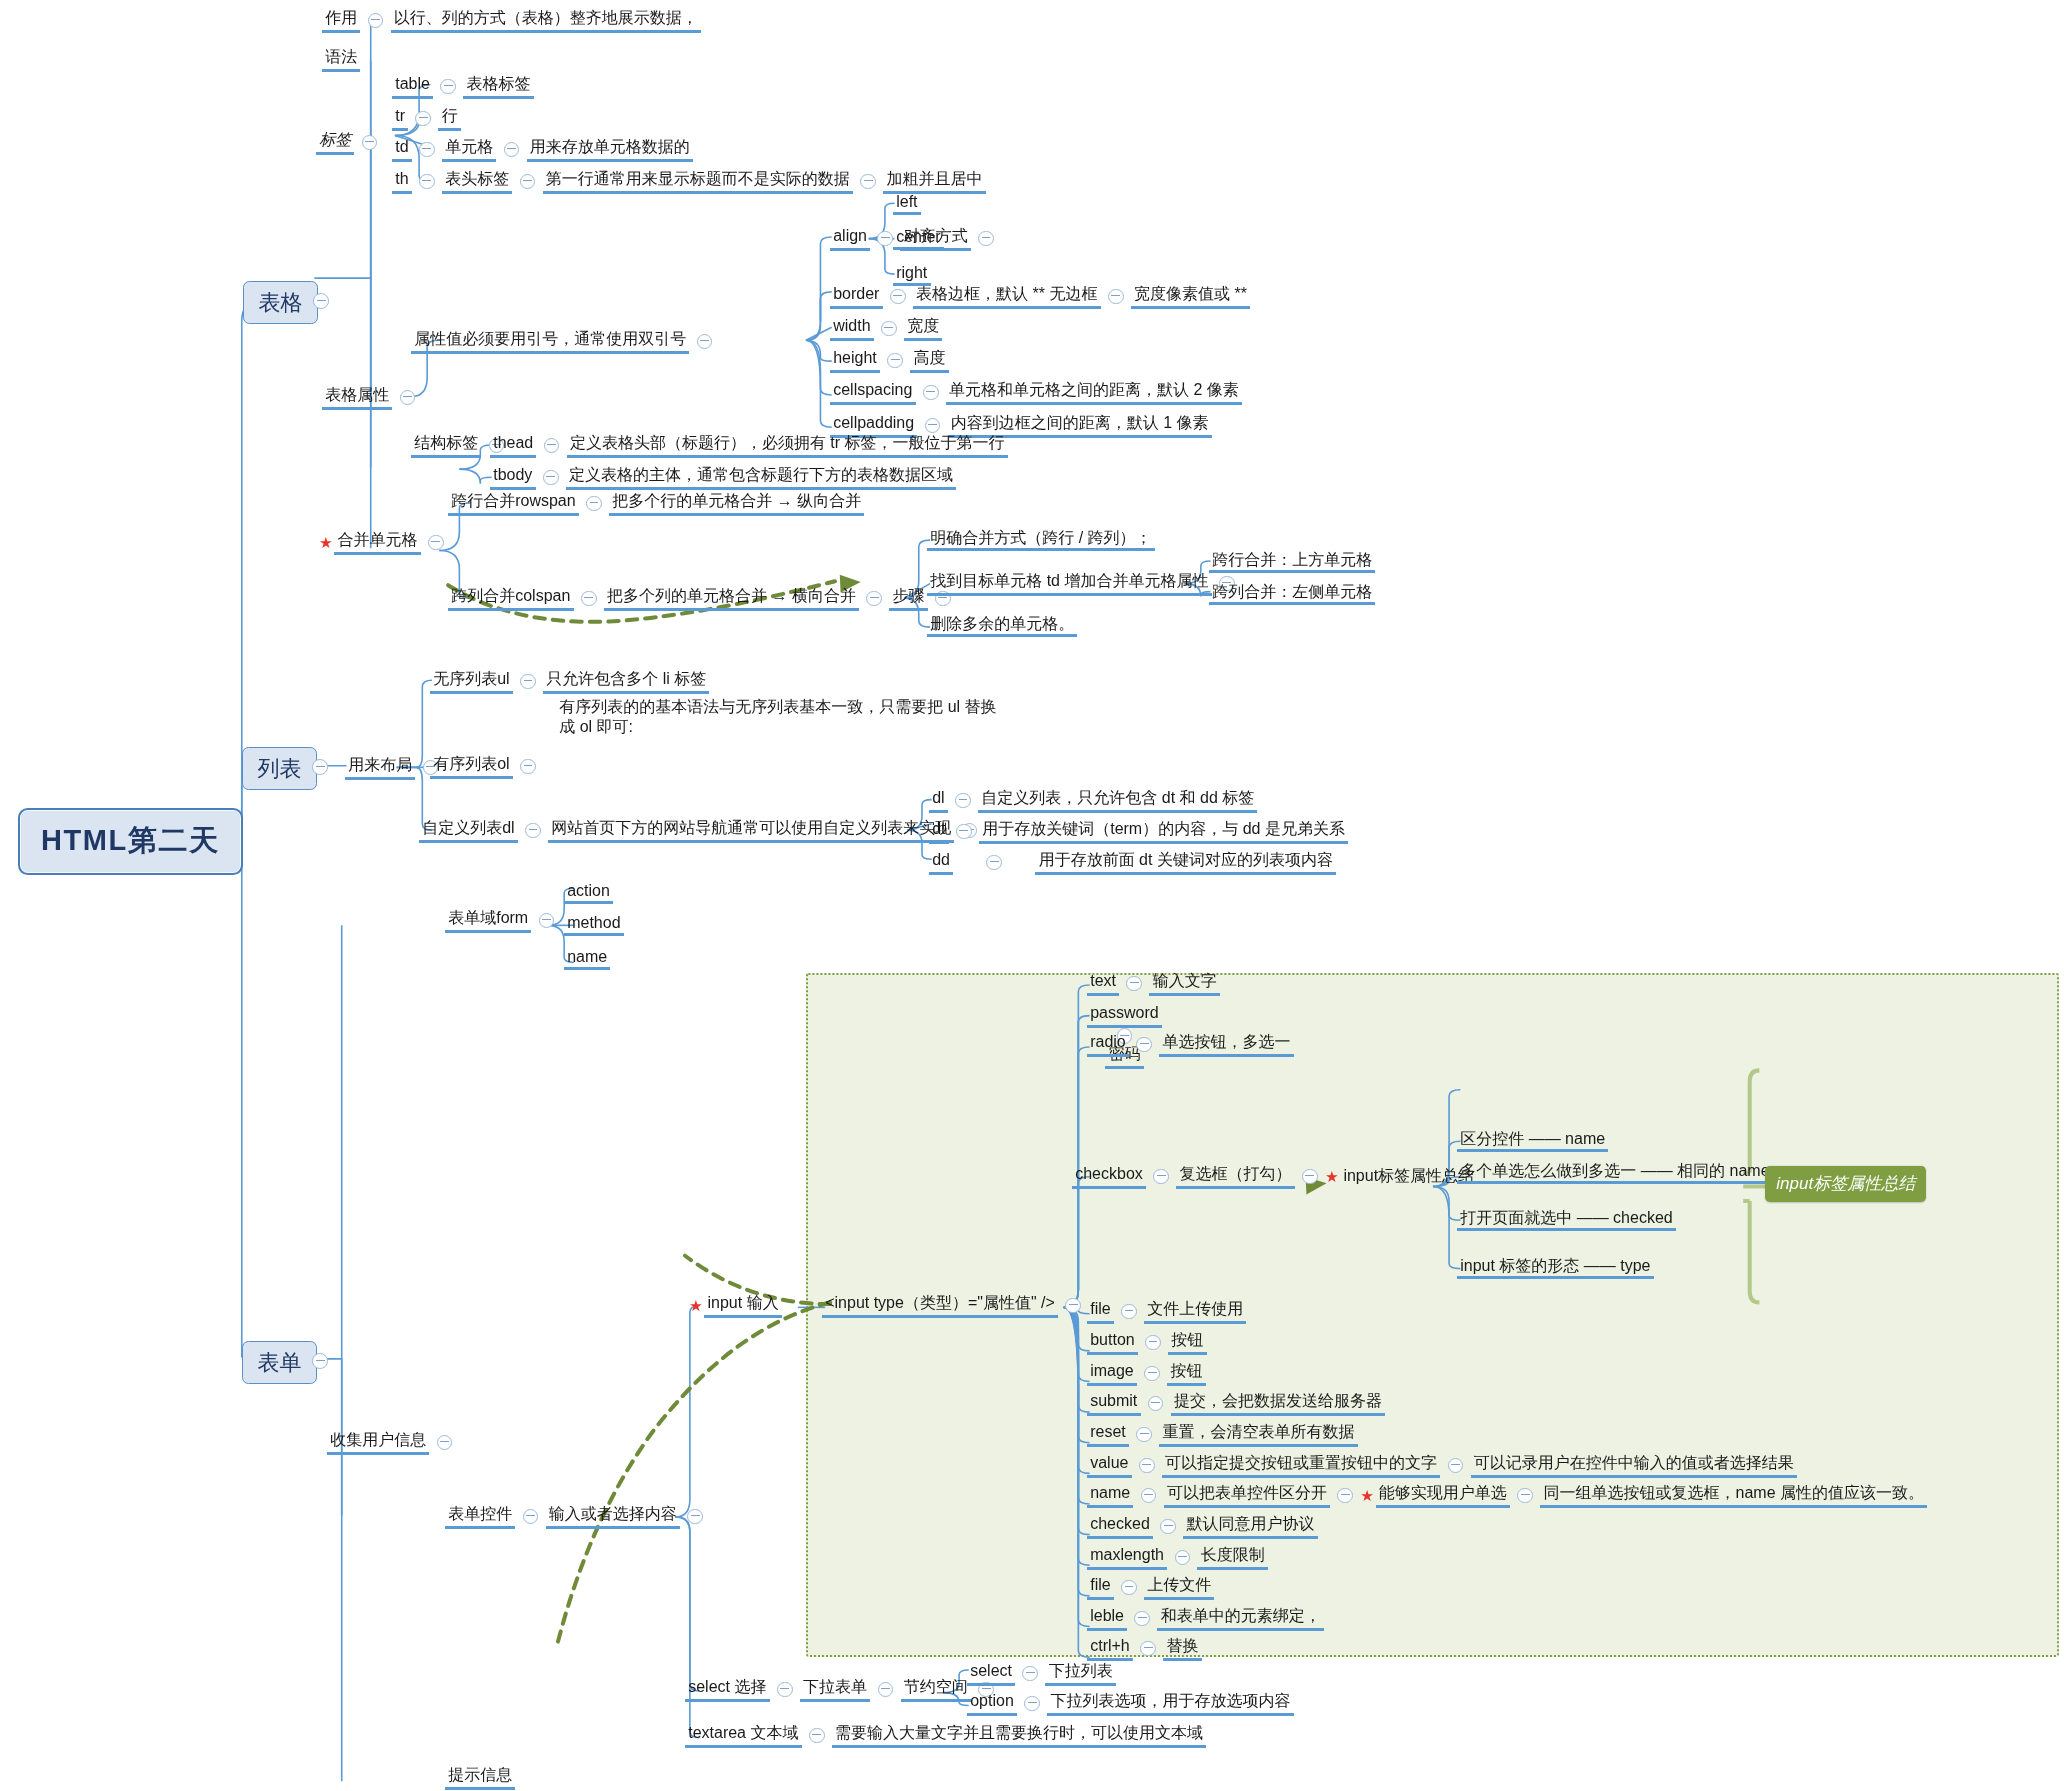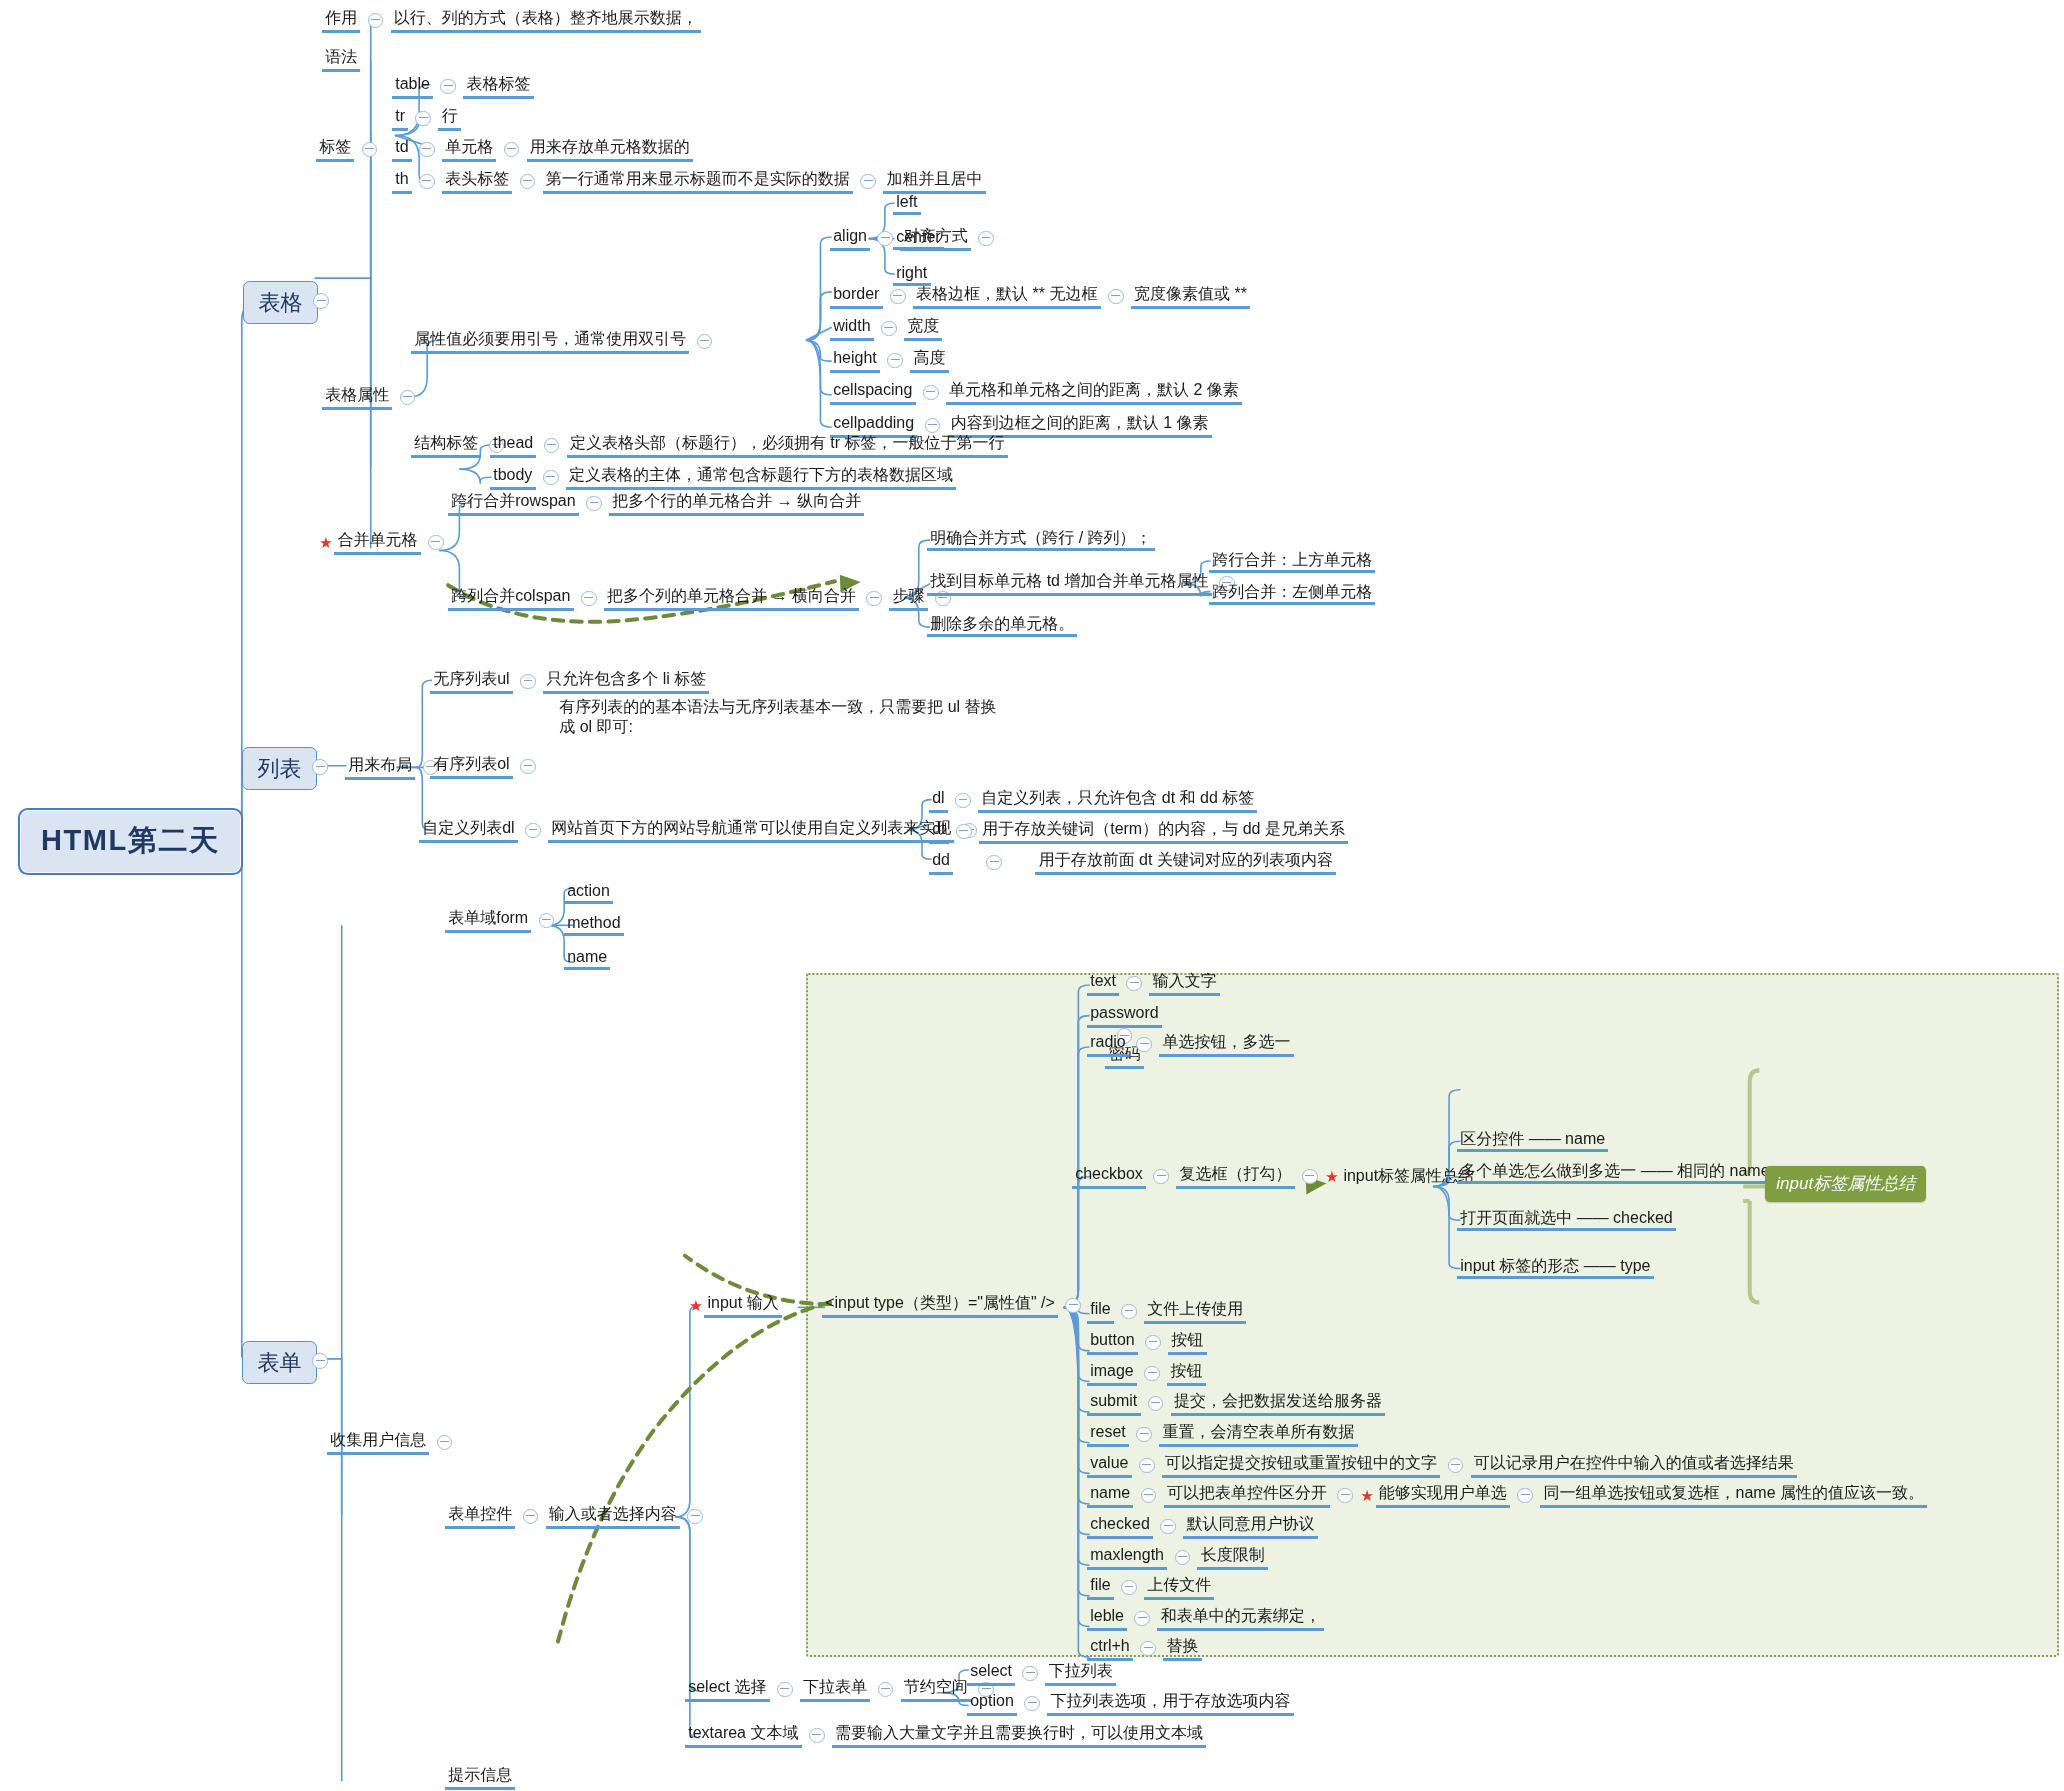--- a/index.html
+++ b/index.html
@@ -195,21 +195,21 @@
   <div class="node row" style="left:322px;top:8px;">
     <span class="txt">作用</span>
     <span class="tg"></span>
     <span class="txt">以行、列的方式（表格）整齐地展示数据，</span>
   </div>
 
   <div class="node row" style="left:322px;top:47px;">
     <span class="txt">语法</span>
   </div>
 
-  <div class="node row" style="left:316px;top:137px;">
+  <div class="node row" style="left:316px;top:130px;font-style:italic;">
     <span class="txt">标签</span>
     <span class="tg"></span>
   </div>
 
   <div class="node row" style="left:392px;top:74px;">
     <span class="txt">table</span>
     <span class="tg"></span>
     <span class="txt">表格标签</span>
   </div>
   <div class="node row" style="left:392px;top:106px;">

